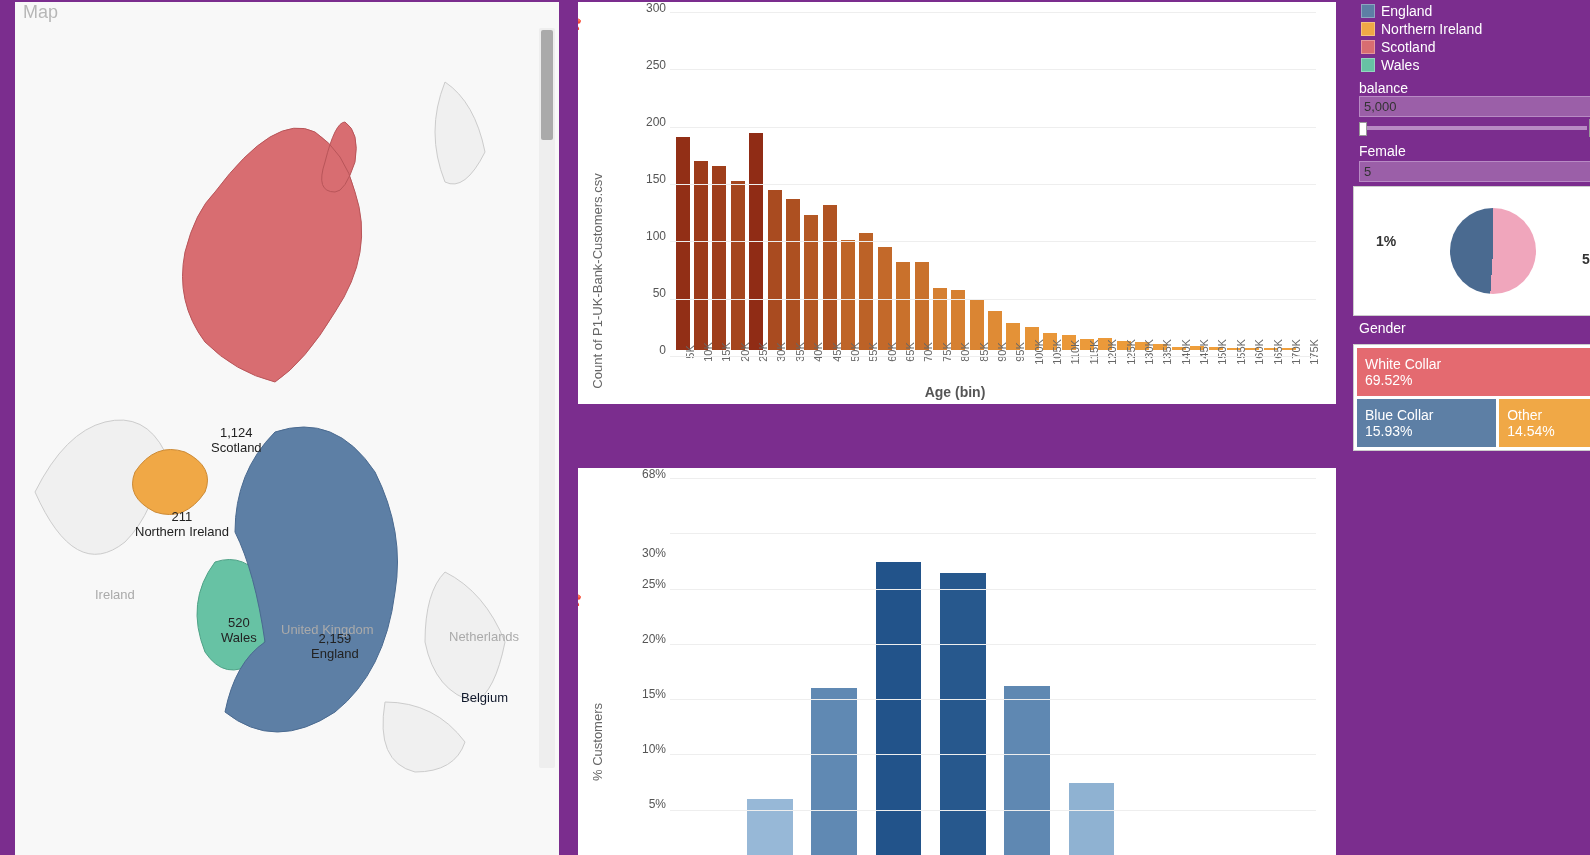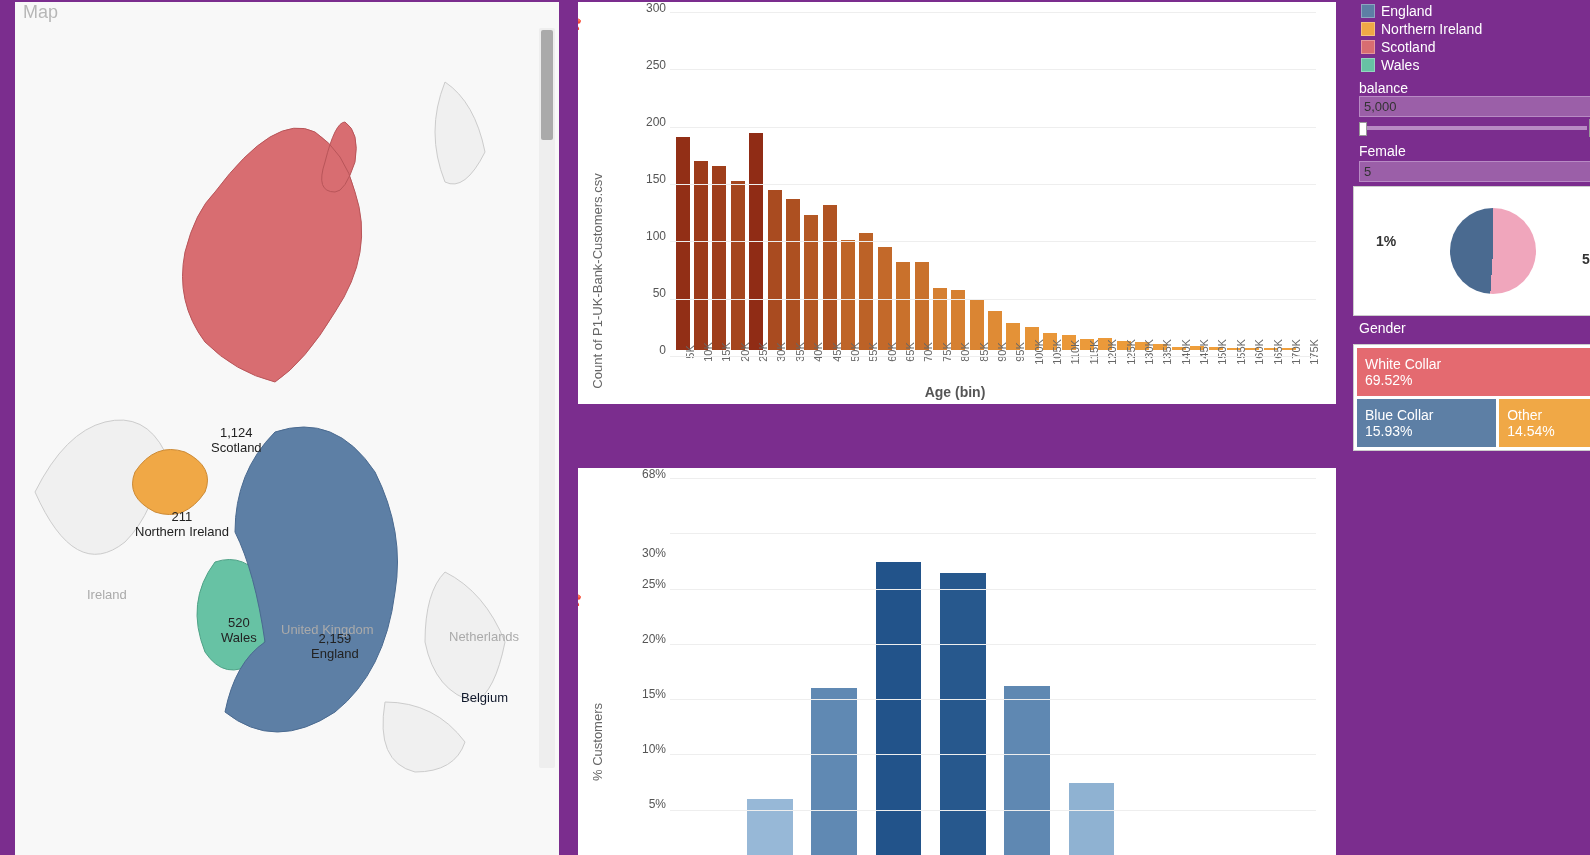--- a/index.html
+++ b/index.html
@@ -68,21 +68,21 @@
 
         <path fill="#67c2a4" stroke="#4fa287" d="M190 540 q30 -10 50 20 q10 50 -10 80 q-30 20 -50 -10 q-20 -50 10 -90 z"></path>
 
         <path fill="#5d7fa5" stroke="#4a6a90" d="M250 410 q60 -20 100 40 q30 60 20 120 q-10 80 -60 120 q-60 40 -110 0 q10 -50 40 -70 q-10 -70 -30 -110 q0 -60 40 -100 z"></path>
       </svg>
 
       <div class="map-label" style="left:196px; top:423px;"><span>1,124</span><br><span>Scotland</span></div>
       <div class="map-label" style="left:120px; top:507px;"><span>211</span><br><span>Northern Ireland</span></div>
       <div class="map-label" style="left:206px; top:613px;"><span>520</span><br><span>Wales</span></div>
       <div class="map-label" style="left:296px; top:629px;"><span>2,159</span><br><span>England</span></div>
-      <div class="map-label" style="left:72px; top:585px; color:#aaa;">Ireland</div>
+      <div class="map-label" style="left:80px; top:585px; color:#aaa;">Ireland</div>
       <div class="map-label" style="left:266px; top:620px; color:#aaa;">United Kingdom</div>
       <div class="map-label" style="left:434px; top:627px; color:#aaa;">Netherlands</div>
       <div class="map-label" style="left:446px; top:688px; color:#0f172a;">Belgium</div>
 
       <div class="side-scroll">
           <div class="side-scroll-thumb"></div>
         </div>
     </div>
   </div>
 

